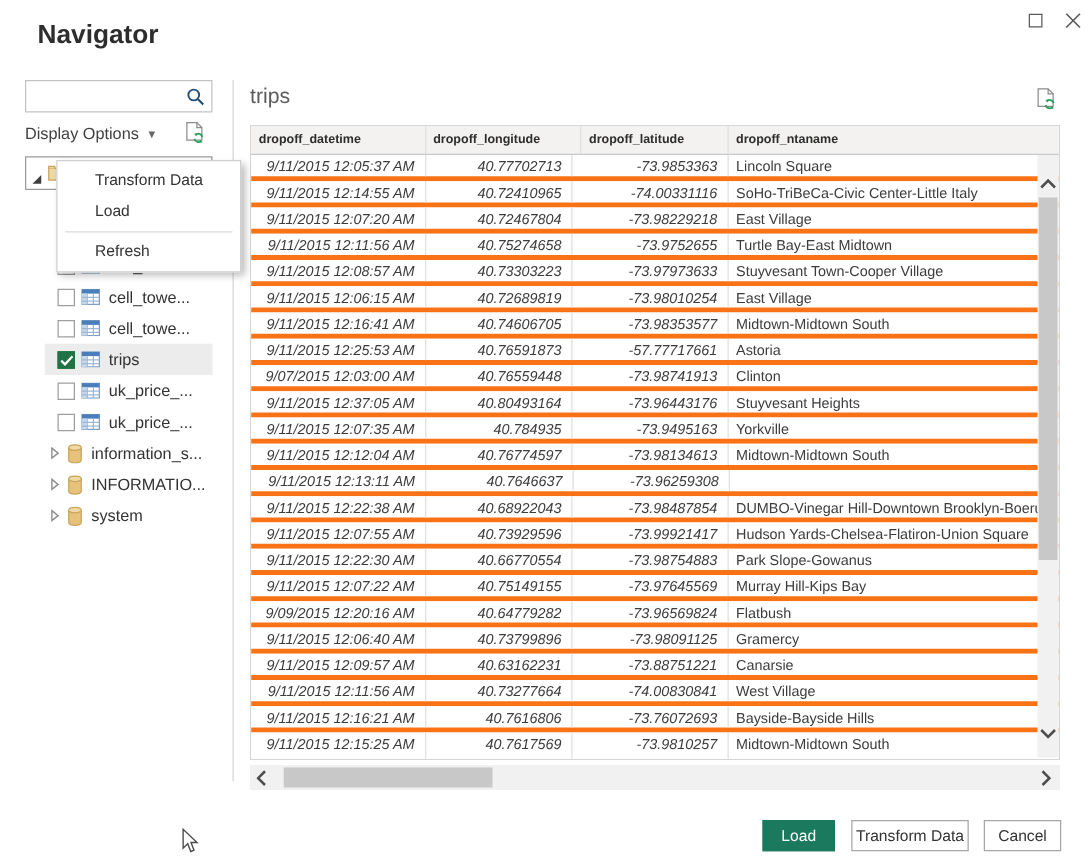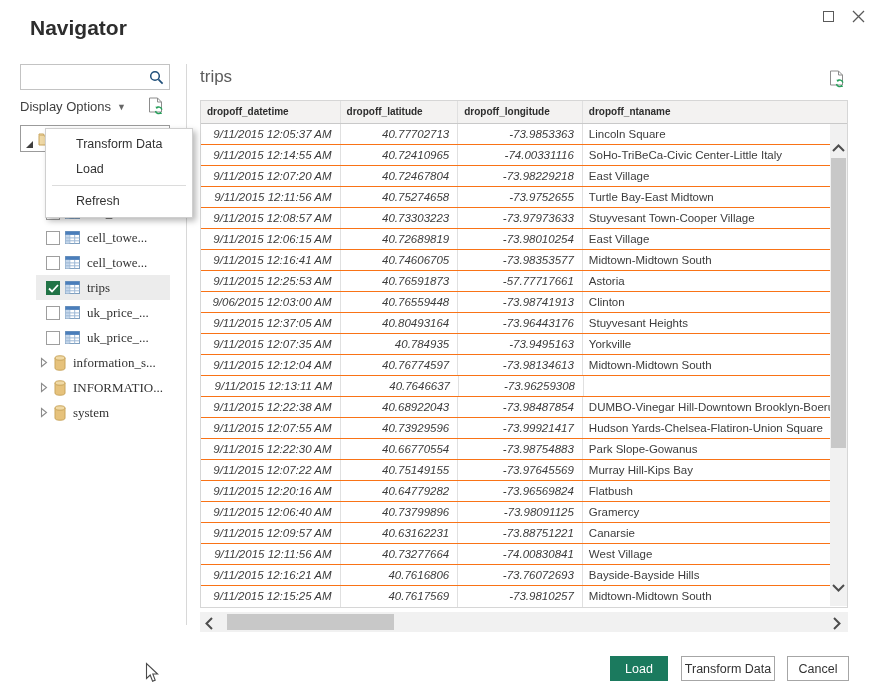--- a/index.html
+++ b/index.html
@@ -26,35 +26,35 @@
   .tree-root { position:absolute; left:20px; top:125px; width:150px; height:27px; border:1px solid #9b9b9b; }
   .tree-root .exp { position:absolute; left:4px; top:9px; }
   .tree-root .folder { position:absolute; left:17px; top:6px; }
   .tree-row { position:absolute; left:20px; width:160px; height:25px; font-size:13px; color:#333; display:flex; align-items:center; cursor:default; }
   .tree-row.selected { background:#ececec; left:36px; padding-left:10px; width:134px; }
   .tree-row.selected .cb { margin-left:0; }
   .cb { width:14px; height:14px; border:1px solid #9e9e9e; background:#fff; margin-left:26px; flex:0 0 auto; position:relative; }
   .cb.checked { background:var(--cb-green); border-color:var(--cb-green); }
   .cb.checked svg { position:absolute; left:1px; top:2px; }
   .tree-ico { margin-left:5px; flex:0 0 auto; display:flex; }
-  .tree-lbl { margin-left:7px; white-space:nowrap;font-family:Liberation Serif, serif; }
+  .tree-lbl { margin-left:7px; white-space:nowrap; }
   .tree-row.db .chev { margin-left:20px; flex:0 0 auto; display:flex; }
   .tree-row.db .tree-ico { margin-left:6px; }
   .v-divider { position:absolute; left:186px; top:64px; width:1px; height:561px; background:#d8d8d8; }
   
   .ctx-menu { position:absolute; left:45px; top:128px; width:148px; background:#fff; border:1px solid #cfcfcf;
     box-shadow:3px 3px 6px rgba(0,0,0,0.28); z-index:50; padding:3px 0; }
   .ctx-item { height:25px; line-height:25px; padding-left:30px; font-size:12.5px; color:#333; cursor:default; }
   .ctx-sep { height:1px; background:#dcdcdc; margin:3px 6px; }
   
   .preview-title { position:absolute; left:200px; top:67px; font-size:17px; color:#5c5c5c; font-weight:400; }
   .grid { position:absolute; left:200px; top:100px; width:648px; border:1px solid #d6d6d6; background:#fff; }
   .grid-head { display:flex; height:23px; background:#f3f2f1; border-bottom:1px solid #c9c9c9; }
   .grid-head .cell { font-weight:700; font-size:10px; color:#2d2d2d; line-height:22px; padding:0 6px; text-align:left; }
-  .grid-row { display:flex; height:21px; border-bottom:1px solid #f97316; background:#fff; }
+  .grid-row { display:flex; height:21px; border-bottom:4px solid #f97316; background:#fff; }
   .grid-row:last-child { border-bottom:0; }
   .cell { overflow:hidden; white-space:nowrap; border-right:1px solid #e0e0e0; font-size:11.5px; line-height:20px; color:#3c3c3c; }
   .cell.c3, .grid-head .cell:last-child { border-right:0; }
   .c0 { width:140px; text-align:right; padding-right:8px; font-style:italic; }
   .c1 { width:118px; text-align:right; padding-right:8px; font-style:italic; }
   .c2 { width:125px; text-align:right; padding-right:8px; font-style:italic; }
   .c3 { width:265px; text-align:left; padding-left:6px; }
   .grid-head .c0,.grid-head .c1,.grid-head .c2,.grid-head .c3 { font-style:normal; text-align:left; padding:0 6px; }
   
   .vscroll { position:absolute; left:830px; top:124px; width:17px; height:482px; background:#f1f1f1; z-index:10; }
@@ -261,22 +261,22 @@
  <path d="M9.5 1 V5 H13.5" fill="none" stroke="#8c8c8c"></path>
  <path d="M13.9 12.6 a3.3 3.3 0 0 0 -5.6 -1.6" fill="none" stroke="#28a05c" stroke-width="1.4"></path>
  <path d="M7.5 14 a3.3 3.3 0 0 0 5.6 1.6" fill="none" stroke="#28a05c" stroke-width="1.4"></path>
  <polygon points="8.9,11.9 7.3,9.8 10.6,9.8" fill="#28a05c"></polygon>
  <polygon points="12.5,14.8 14.1,16.9 10.8,16.9" fill="#28a05c"></polygon>
 </svg></div>
 
   <div class="grid">
     <div class="grid-head" id="grid-head">
         <div class="cell c0">dropoff_datetime</div>
+        <div class="cell c2">dropoff_longitude</div>
         <div class="cell c1">dropoff_latitude</div>
-        <div class="cell c2">dropoff_longitude</div>
         <div class="cell c3">dropoff_ntaname</div>
       </div>
     <div id="grid-body">
         <div class="grid-row">
           <div class="cell c0">9/11/2015 12:05:37 AM</div>
           <div class="cell c1">40.77702713</div>
           <div class="cell c2">-73.9853363</div>
           <div class="cell c3">Lincoln Square</div>
         </div>
         <div class="grid-row">
@@ -315,21 +315,21 @@
           <div class="cell c2">-73.98353577</div>
           <div class="cell c3">Midtown-Midtown South</div>
         </div>
         <div class="grid-row">
           <div class="cell c0">9/11/2015 12:25:53 AM</div>
           <div class="cell c1">40.76591873</div>
           <div class="cell c2">-57.77717661</div>
           <div class="cell c3">Astoria</div>
         </div>
         <div class="grid-row">
-          <div class="cell c0">9/06/2015 12:03:00 AM</div>
+          <div class="cell c0">9/07/2015 12:03:00 AM</div>
           <div class="cell c1">40.76559448</div>
           <div class="cell c2">-73.98741913</div>
           <div class="cell c3">Clinton</div>
         </div>
         <div class="grid-row">
           <div class="cell c0">9/11/2015 12:37:05 AM</div>
           <div class="cell c1">40.80493164</div>
           <div class="cell c2">-73.96443176</div>
           <div class="cell c3">Stuyvesant Heights</div>
         </div>
@@ -368,21 +368,21 @@
           <div class="cell c2">-73.98754883</div>
           <div class="cell c3">Park Slope-Gowanus</div>
         </div>
         <div class="grid-row">
           <div class="cell c0">9/11/2015 12:07:22 AM</div>
           <div class="cell c1">40.75149155</div>
           <div class="cell c2">-73.97645569</div>
           <div class="cell c3">Murray Hill-Kips Bay</div>
         </div>
         <div class="grid-row">
-          <div class="cell c0">9/11/2015 12:20:16 AM</div>
+          <div class="cell c0">9/09/2015 12:20:16 AM</div>
           <div class="cell c1">40.64779282</div>
           <div class="cell c2">-73.96569824</div>
           <div class="cell c3">Flatbush</div>
         </div>
         <div class="grid-row">
           <div class="cell c0">9/11/2015 12:06:40 AM</div>
           <div class="cell c1">40.73799896</div>
           <div class="cell c2">-73.98091125</div>
           <div class="cell c3">Gramercy</div>
         </div>

